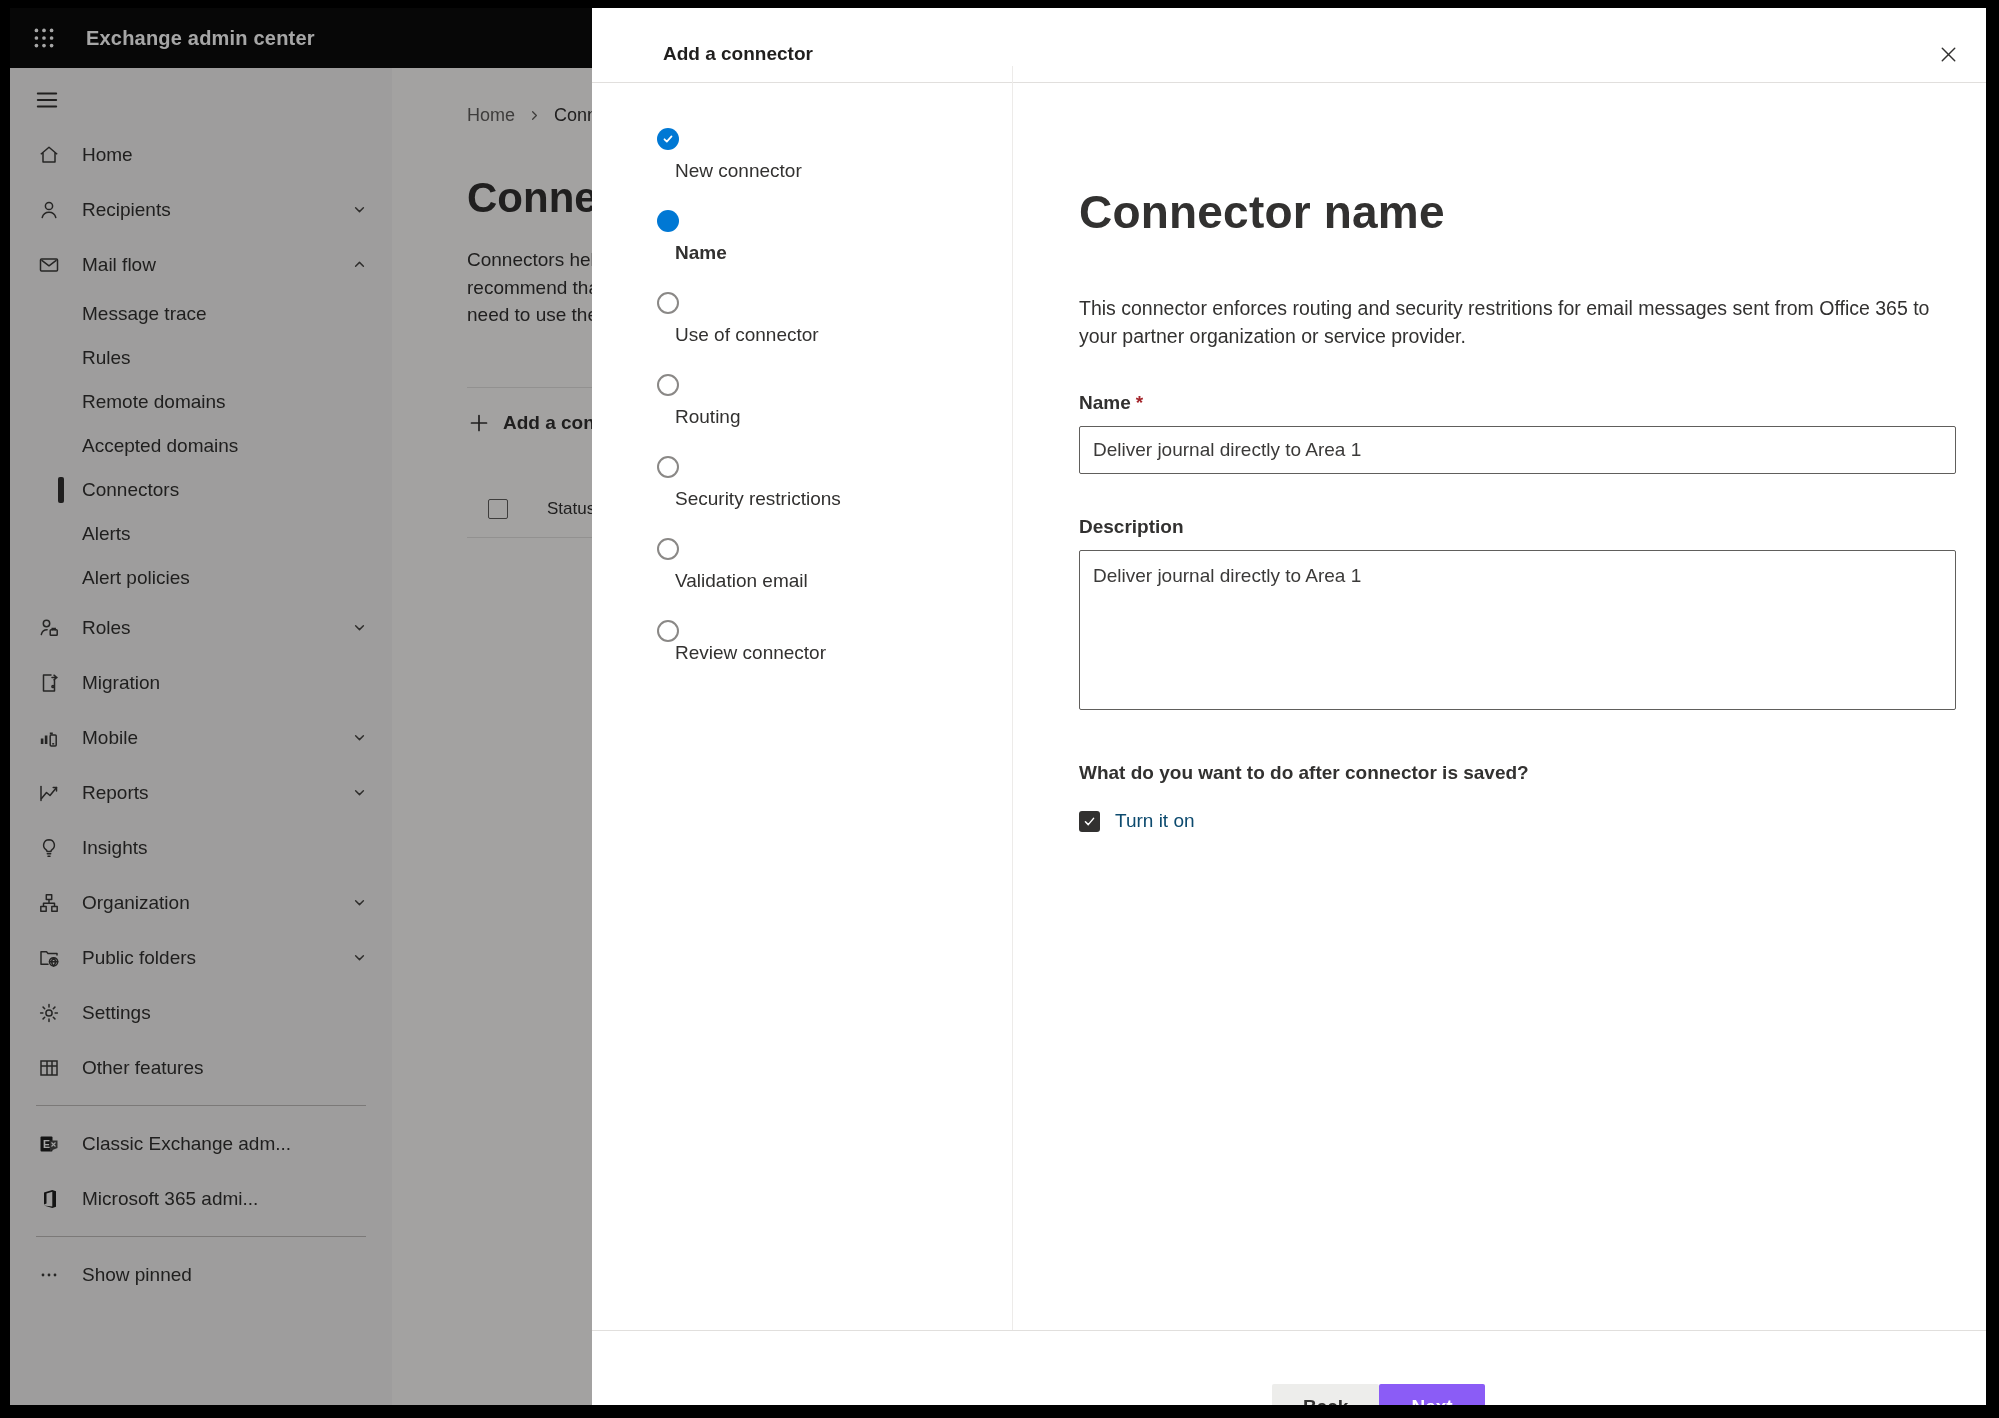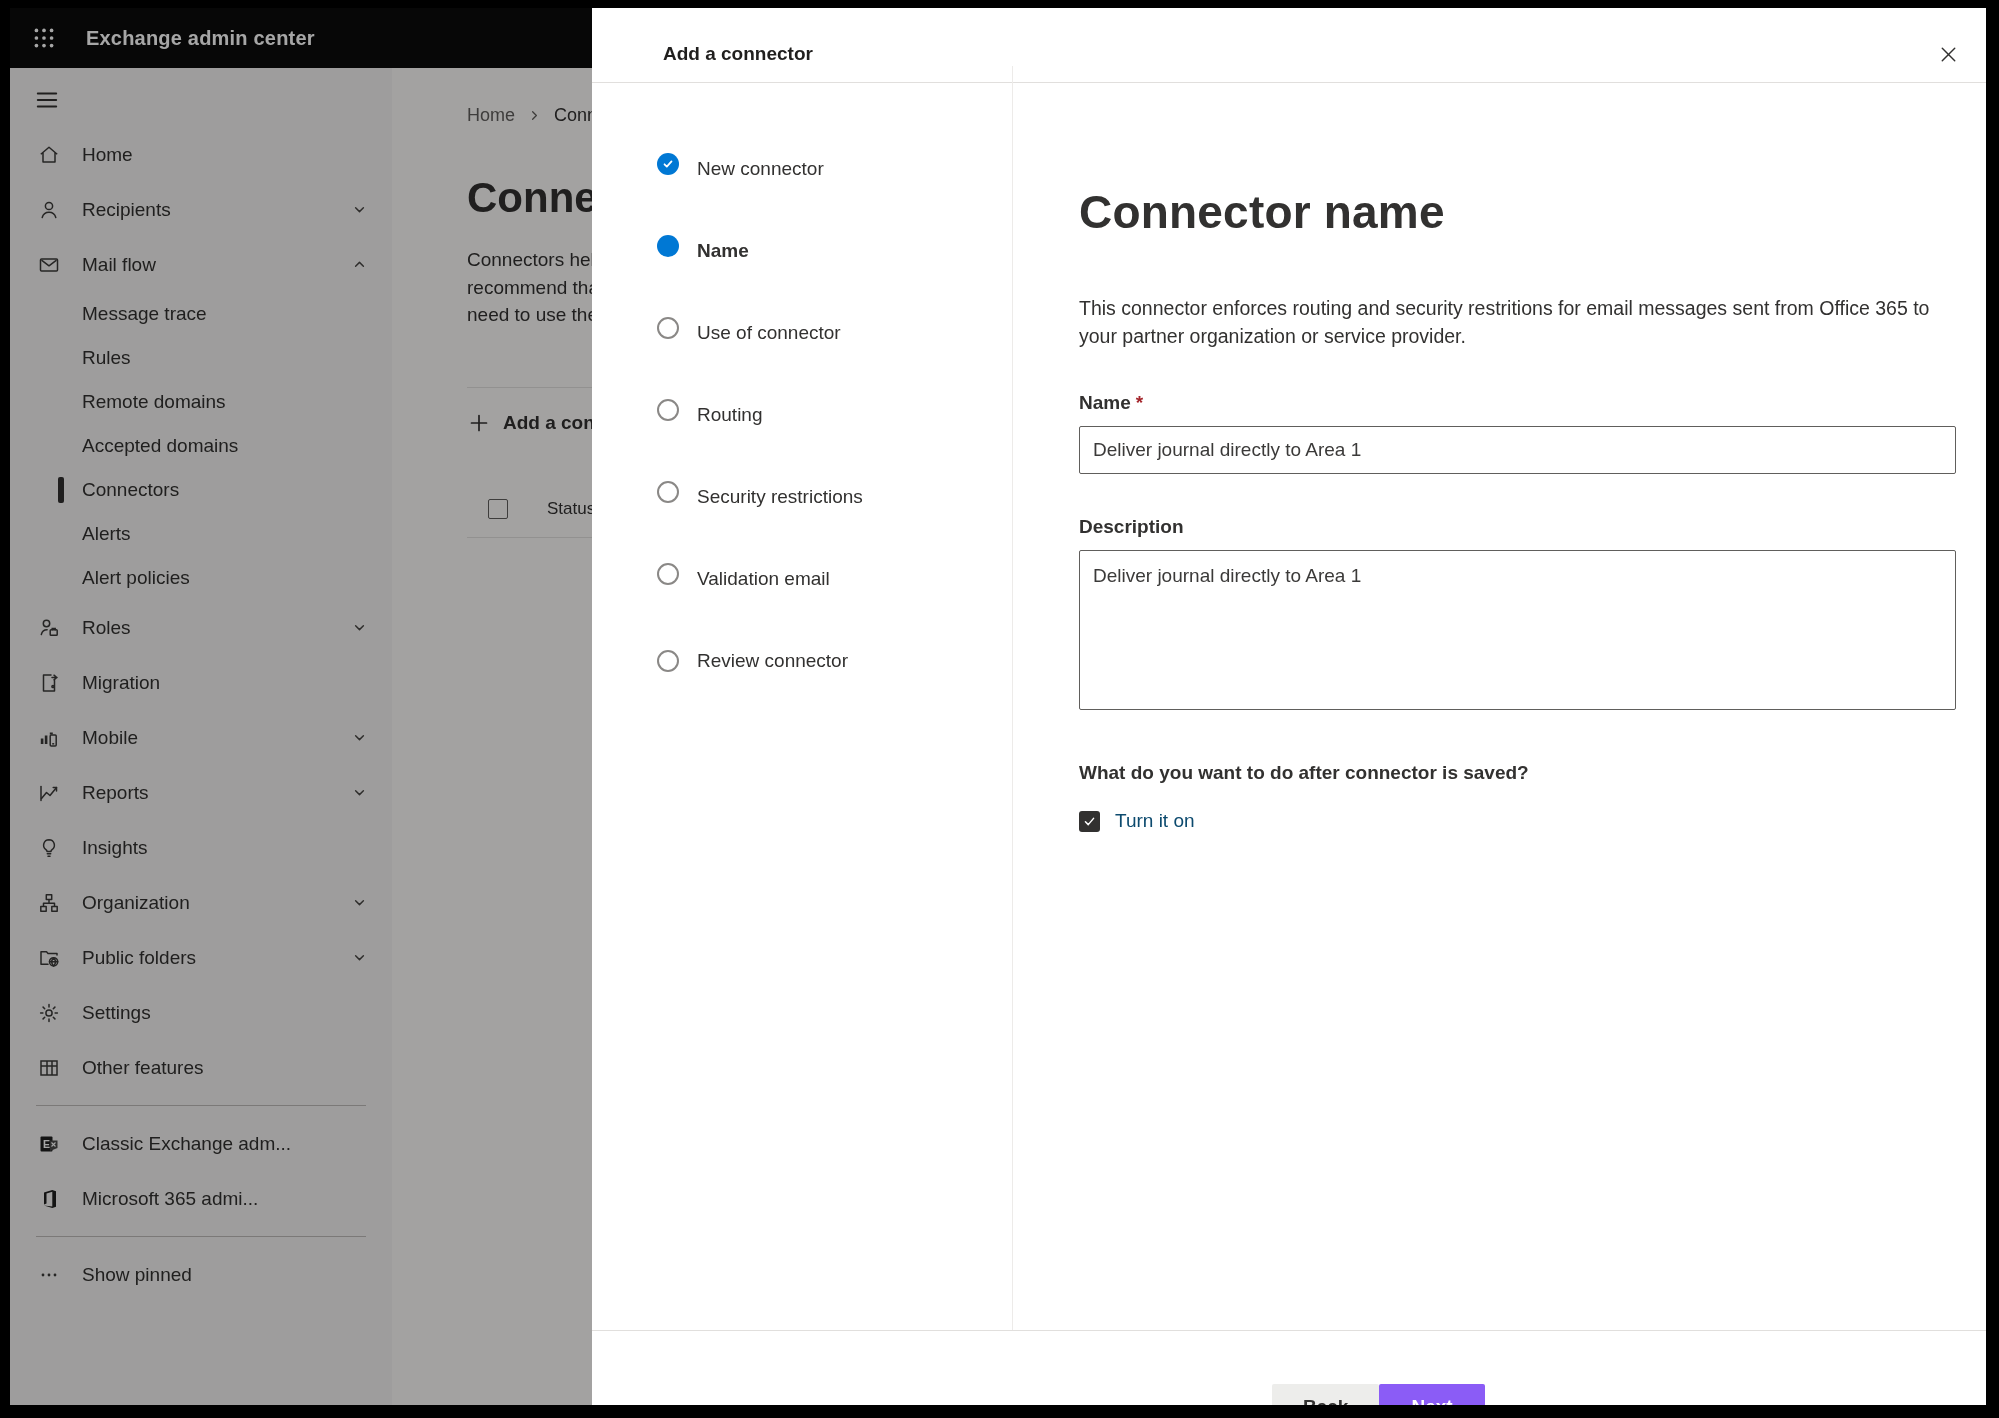--- a/index.html
+++ b/index.html
@@ -47,21 +47,21 @@
 
   
   .modal { position:absolute; left:582px; top:0; right:0; bottom:0; background:#ffffff; z-index:10; }
   .modal-header { position:absolute; left:0; top:17px; right:0; height:58px; border-bottom:1px solid #e1dfdd; }
   .modal-title { position:absolute; left:71px; top:18px; font-size:19px; font-weight:700; color:#201f1e; white-space:nowrap; }
   .modal-close { position:absolute; right:18px; top:9px; width:40px; height:40px; display:flex; align-items:center; justify-content:center; cursor:pointer; color:#323130; }
   .modal-body { position:absolute; left:0; top:58px; right:0; bottom:75px; display:flex; }
 
   
   .steps-col { width:421px; border-right:1px solid #edebe9; padding:62px 0 0 65px; }
-  .step { display:flex; align-items:center; height:82px; }
+  .step { display:flex; align-items:flex-start; height:82px;flex-direction:column; }
   .step-rail { width:22px; display:flex; flex-direction:column; align-items:center; }
   .step-circle { width:22px; height:22px; border-radius:50%; flex:none; display:flex; align-items:center; justify-content:center; }
   .step-circle.completed { background:#0078d4; }
   .step-circle.current { background:#0078d4; }
   .step-circle.upcoming { background:#fff; border:2px solid #8a8886; }
   .step-line { width:2px; flex:1; margin:5px 0; background:#b3b0ad; }
   .step-line.blue { background:#0078d4; }
   .step:last-child .step-line { display:none; }
   .step-label { margin-left:18px; margin-top:0; font-size:19px; line-height:22px; color:#323130; white-space:nowrap; }
   .step.current .step-label { font-weight:700; }

